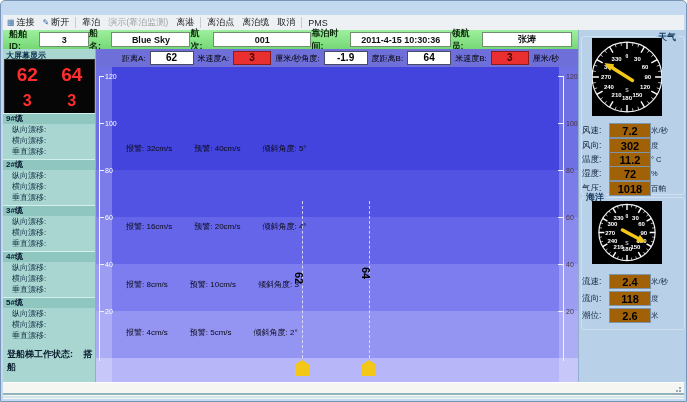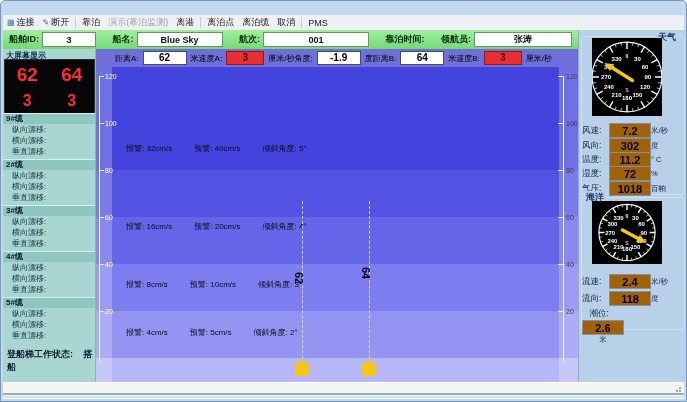--- a/index.html
+++ b/index.html
@@ -31,21 +31,21 @@
   #cables{position:absolute;left:0;top:64px;right:0;}
   .cable-grp{margin-bottom:2px;}
   .cbl-hd{height:10px;line-height:10px;background:#8fc6c0;border-top:1px solid #d2f0ec;
           font-size:8px;font-weight:bold;color:#0a1c30;padding-left:3px;}
   .cbl-row{height:11px;line-height:11px;padding-left:9px;font-size:8px;color:#133048;}
   .gangway{position:absolute;left:4px;top:299px;font-size:9px;font-weight:bold;color:#0a1c30;}
   .gangway .gv{margin-left:8px;}
   .chartcol{position:absolute;left:95px;top:48px;width:482px;height:333px;}
   .measures{position:absolute;left:0;top:0;width:482px;height:18px;background:#6f6fd9;
             display:flex;align-items:center;font-size:8px;color:#000;
-            padding:0 26px 0 26px;box-sizing:border-box;justify-content:flex-end;}
+            padding:0 26px 0 26px;box-sizing:border-box;justify-content:flex-start;}
   .ms-field{display:flex;align-items:center;gap:4px;white-space:nowrap;}
   .ms-box{width:42px;height:12px;background:#fff;border:1px solid #4a4a66;font-weight:bold;
           font-size:10px;text-align:center;line-height:12px;color:#000;}
   .ms-box.alarm{width:36px;background:#e92f2f;border-color:#8c1c1c;color:#3c0303;}
   .plot{position:absolute;left:0;top:18px;width:482px;height:315px;overflow:hidden;background:#4343dd;}
   .band{position:absolute;left:0;right:0;}
   .rstrip{position:absolute;top:0;bottom:0;background:rgba(255,255,255,0.24);}
   .vline{position:absolute;width:1px;background:#f2f2f2;}
   .htick{position:absolute;height:1px;background:#f2f2f2;}
   .tickL{position:absolute;font-size:7px;color:#fff;}
@@ -132,20 +132,21 @@
       <div class="ib-field">
         <span>船名:</span>
         <div class="ib-box" style="width: 84px;">Blue Sky</div>
       </div>
       <div class="ib-field">
         <span>航次:</span>
         <div class="ib-box" style="width: 104px;">001</div>
       </div>
       <div class="ib-field">
         <span>靠泊时间:</span>
+        <div class="ib-box" style="width: 108px;">2011-4-15 10:30:36</div>
       </div>
       <div class="ib-field">
         <span>领航员:</span>
         <div class="ib-box" style="width: 96px;">张涛</div>
       </div>
     </div>
 
   <div class="sidebar">
     <div class="sb-title">大屏幕显示</div>
     <div class="display">
@@ -442,21 +443,21 @@
         <div class="fld-row" style="top: 244px;">
           <span class="fld-label">流速:</span>
           <div class="fld-box">2.4</div>
           <span class="fld-unit">米/秒</span>
         </div>
         <div class="fld-row" style="top: 261px;">
           <span class="fld-label">流向:</span>
           <div class="fld-box">118</div>
           <span class="fld-unit">度</span>
         </div>
-        <div class="fld-row" style="top: 278px; flex-direction: column;">
+        <div class="fld-row" style="top: 278px;">
           <span class="fld-label">潮位:</span>
           <div class="fld-box">2.6</div>
           <span class="fld-unit">米</span>
         </div>
       </div>
   </div>
 
   <div class="statusbar">
     <div class="sline1"></div>
     <div class="sline2"></div>

